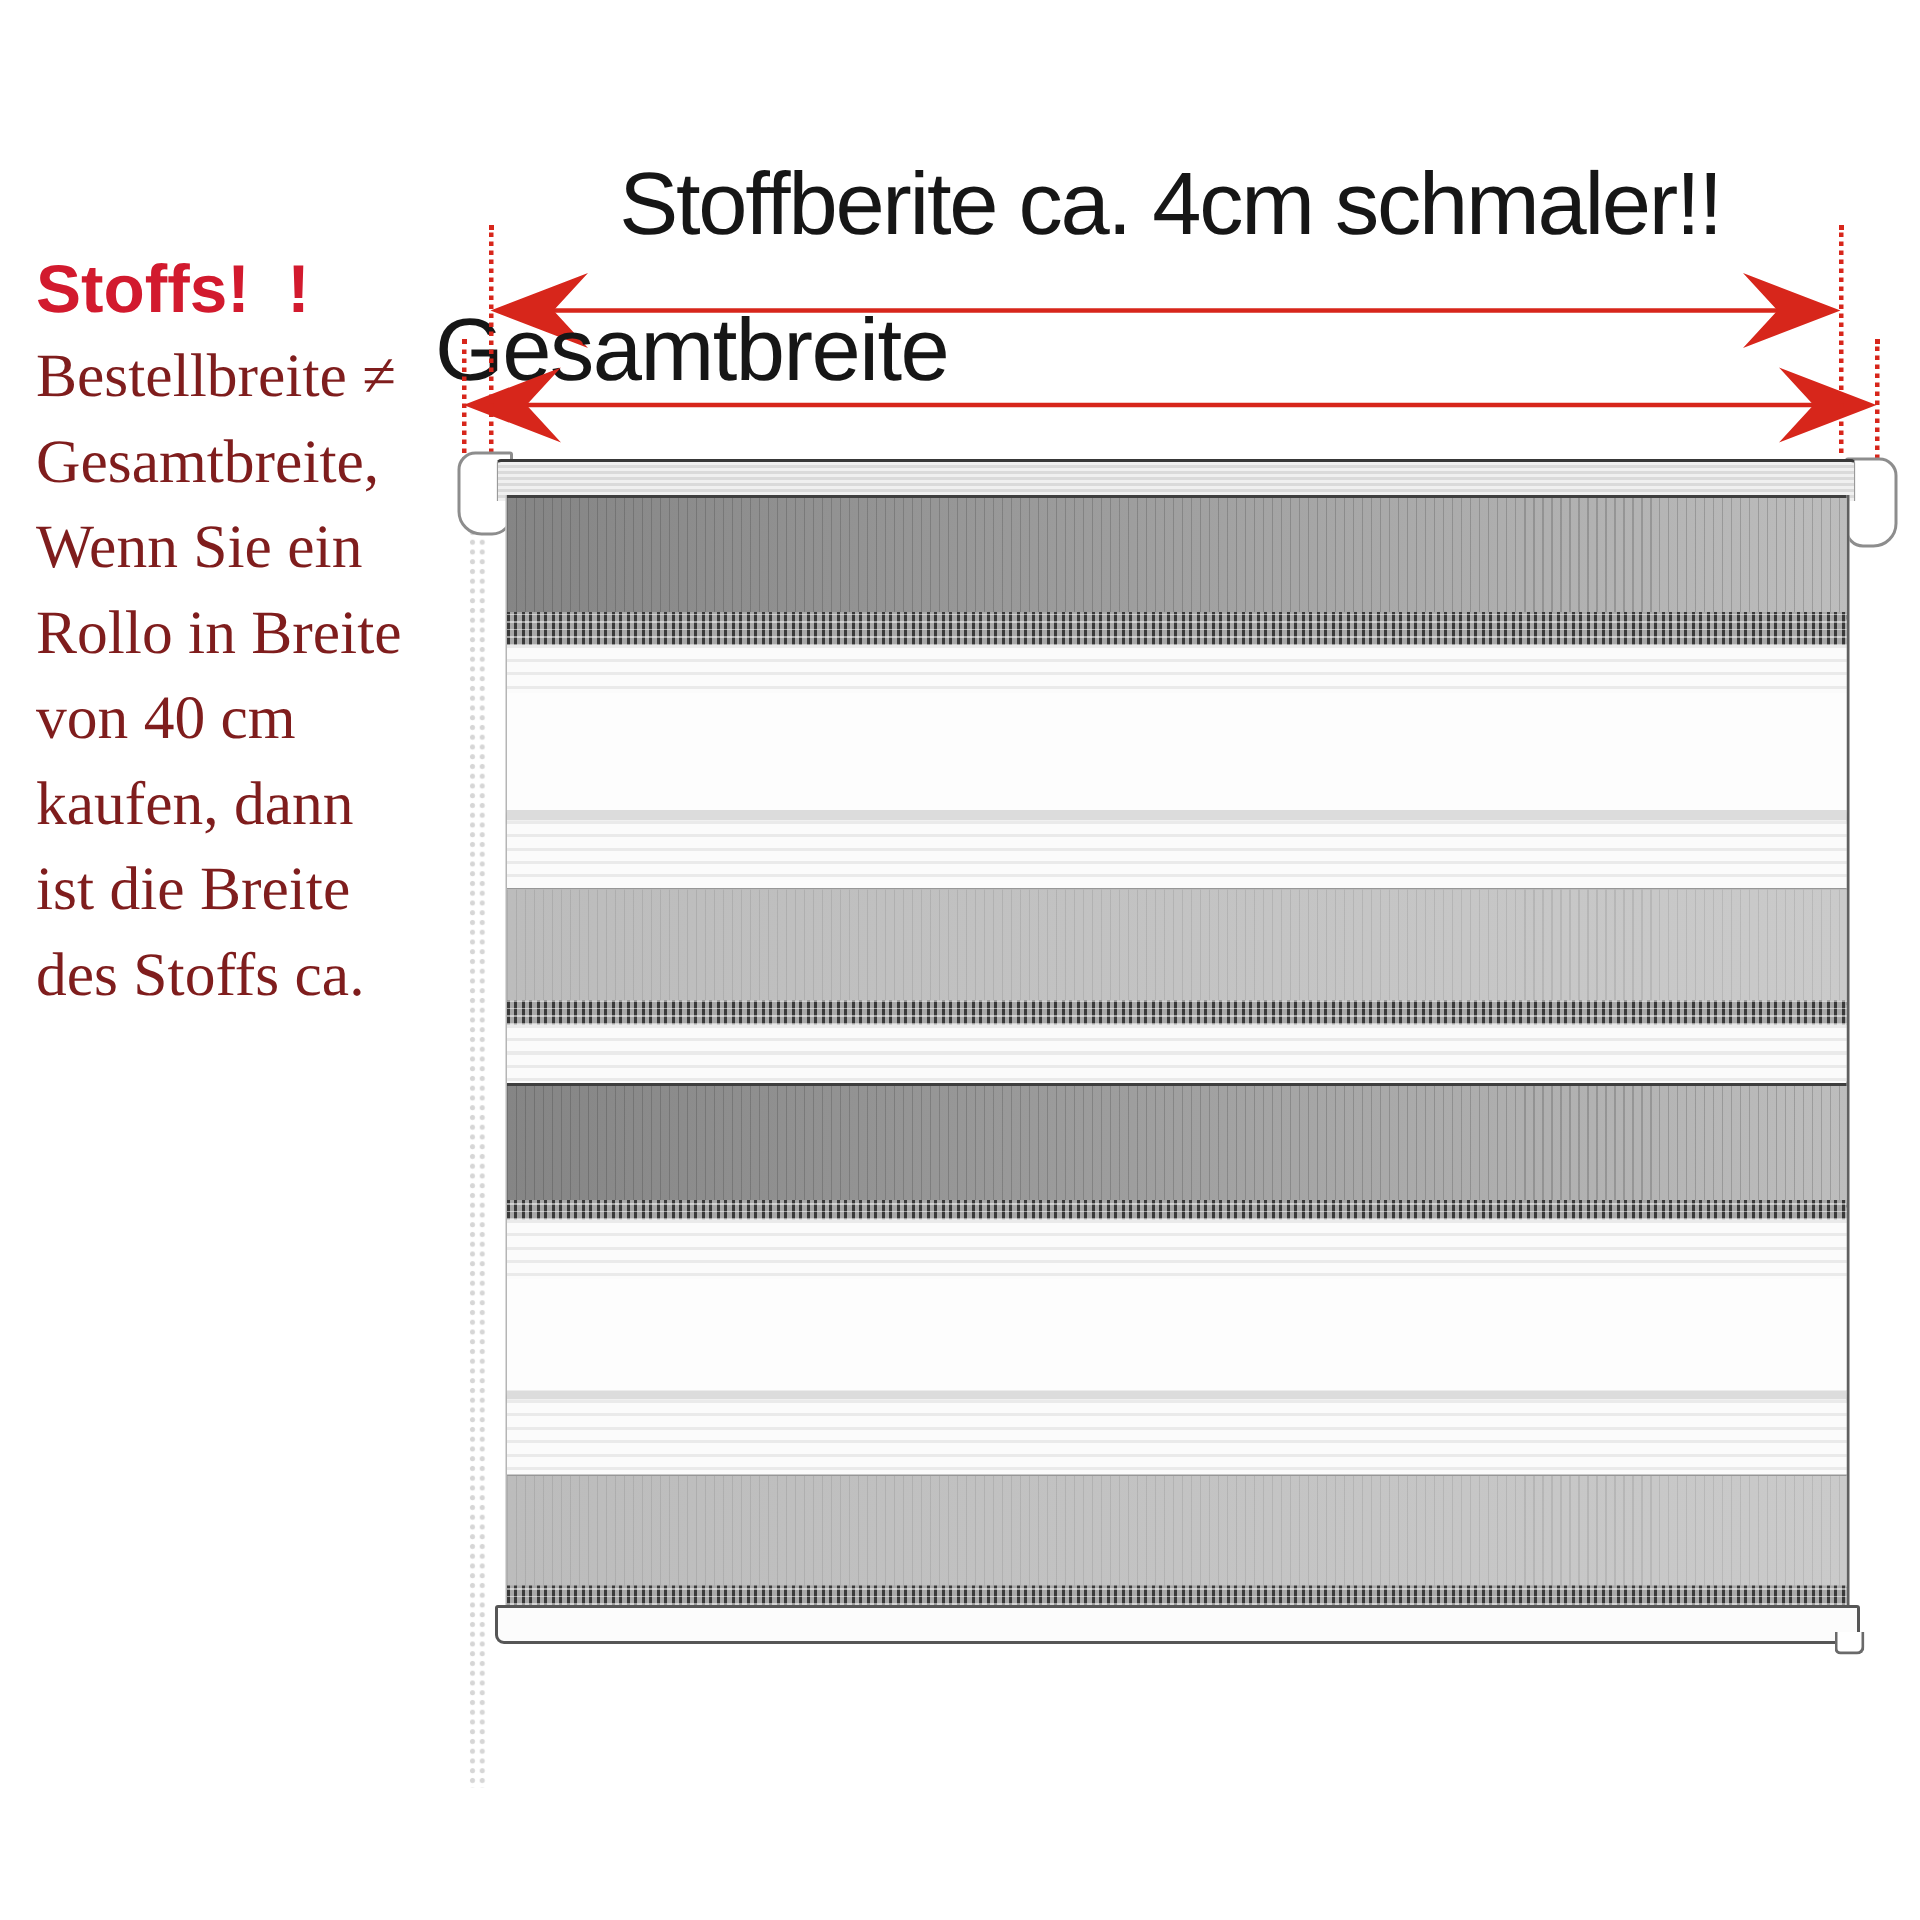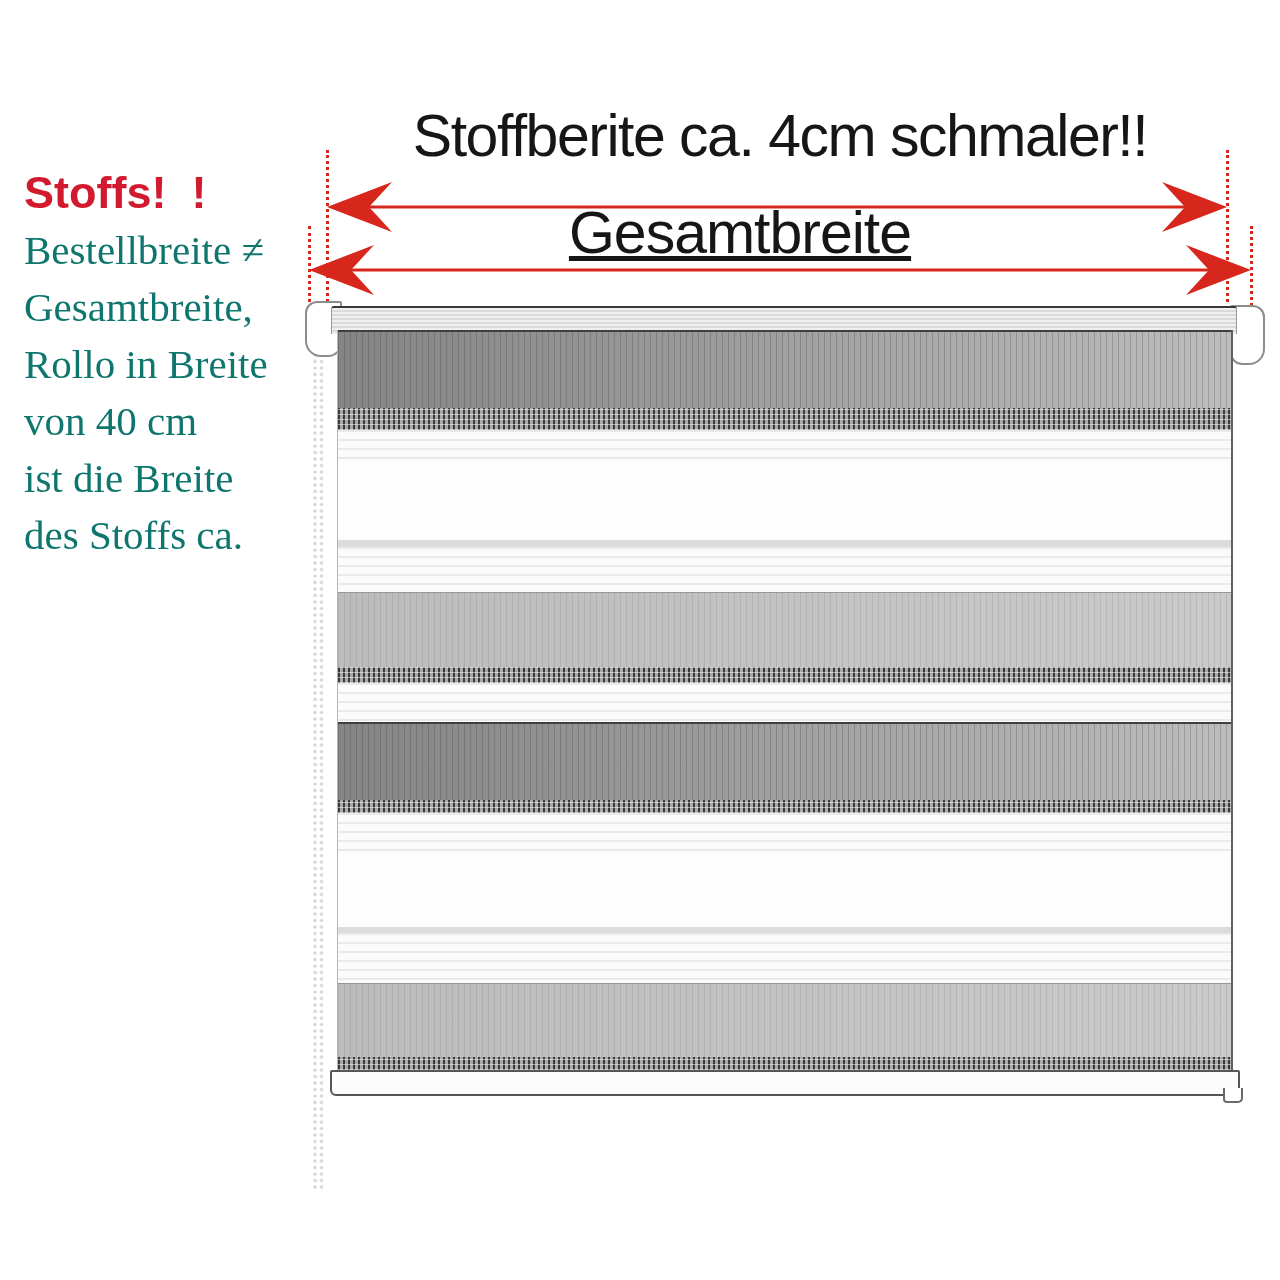--- a/index.html
+++ b/index.html
@@ -13,23 +13,23 @@
     overflow:hidden;font-family:"Liberation Sans",sans-serif;
   }
 
   
   .title{
     position:absolute;left:320px;top:104px;width:920px;text-align:center;
     font:400 59px/1.1 "Liberation Sans",sans-serif;letter-spacing:-1.5px;
     color:var(--text-color);white-space:nowrap;
   }
   .total-label{
-    position:absolute;left:290px;top:201px;width:900px;text-align:center;
+    position:absolute;left:290px;top:201px;width:900px;
     font:400 59px/1.1 "Liberation Sans",sans-serif;letter-spacing:-1px;
-    color:var(--text-color);white-space:nowrap;text-decoration:underline;
+    color:var(--text-color);white-space:nowrap;
   }
   .measure-arrow{position:absolute;display:block;}
   .measure-arrow line{stroke:var(--arrow-red);stroke-width:3;}
   .measure-arrow polygon{fill:var(--arrow-red);}
   .arrow-fabric{left:324px;top:179px;width:906px;height:56px;}
   .arrow-total{left:306px;top:242px;width:948px;height:56px;}
 
   .dashv{position:absolute;width:0;border-left:3px dotted var(--arrow-red);}
   .dash-left-inner{left:326px;top:150px;height:152px;}
   .dash-left-outer{left:308px;top:226px;height:82px;}
@@ -38,21 +38,21 @@
 
   
   .warn-heading{
     position:absolute;left:24px;top:170px;
     font:700 45px/1 "Liberation Sans",sans-serif;
     color:var(--warning-red);white-space:pre;
   }
   .warn-body{
     position:absolute;left:24px;top:222px;width:300px;
     font:400 41px/57px "Liberation Serif","DejaVu Serif",serif;
-    color:#0f766e;
+    color:#7f1d1d;
   }
   .warn-line{height:57px;white-space:nowrap;}
 
   
   .chain{
     position:absolute;left:312px;top:352px;width:13px;height:840px;z-index:0;
     background-image:radial-gradient(circle at 3px 3px,#d6d6d6 1.4px,transparent 2px);
     background-size:6.5px 6.5px;
   }
   .bracket{position:absolute;background:#ffffff;border:2px solid #8d8d8d;z-index:1;}
@@ -126,22 +126,24 @@
 
   <div class="dashv dash-left-inner"></div>
   <div class="dashv dash-left-outer"></div>
   <div class="dashv dash-right-inner"></div>
   <div class="dashv dash-right-outer"></div>
 
   <div class="warn-heading">Stoffs!  !</div>
   <div class="warn-body">
       <div class="warn-line">Bestellbreite ≠</div>
       <div class="warn-line">Gesamtbreite,</div>
+      <div class="warn-line">Wenn Sie ein</div>
       <div class="warn-line">Rollo in Breite</div>
       <div class="warn-line">von 40 cm</div>
+      <div class="warn-line">kaufen, dann</div>
       <div class="warn-line">ist die Breite</div>
       <div class="warn-line">des Stoffs ca.</div>
     </div>
 
   <div class="chain"></div>
   <div class="bracket bracket-left"></div>
   <div class="bracket bracket-right"></div>
   <div class="cassette"></div>
   <div class="fabric">
       <div class="band band-opaque-dark" style="top: 0px; height: 78px;"></div>

